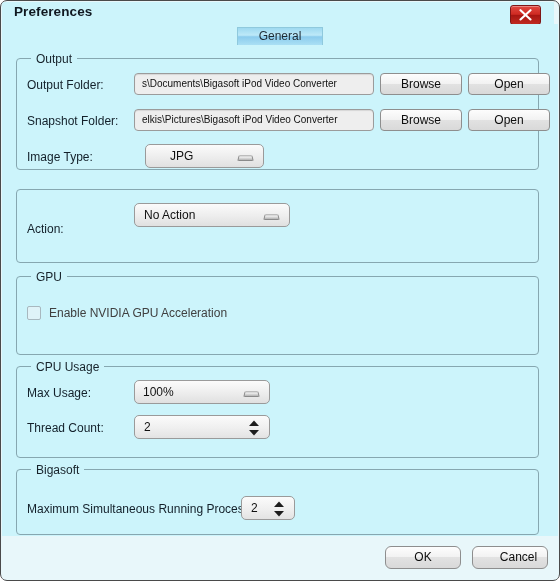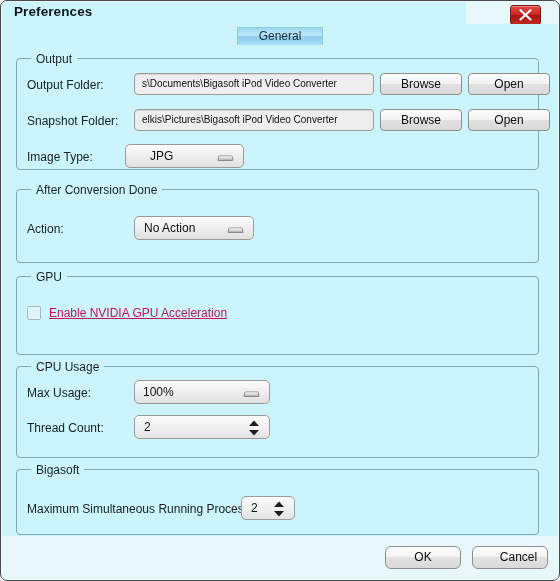--- a/index.html
+++ b/index.html
@@ -34,21 +34,21 @@
     width: 556px;
     height: 577px;
     border-radius: 6px;
     background: #e8f7fa;
   }
 
   
   .titlebar {
     position: absolute;
     left: 0; top: 0;
-    width: 464px;
+    width: 552px;
     height: 22px;
     background: #ccf4fb;
   }
   .title-text {
     position: absolute;
     left: 12px;
     top: 2px;
     font-size: 13.5px;
     font-weight: bold;
     color: #101820;
@@ -120,21 +120,21 @@
     color: #17232b;
     white-space: nowrap;
   }
 
   .label {
     position: absolute;
     font-size: 12px;
     color: #13202a;
     white-space: nowrap;
   }
-  .label.disabled { color: #be185d; text-decoration: underline; }
+  .label.disabled { color: #404040; }
 
   
   .textfield {
     position: absolute;
     box-sizing: border-box;
     height: 22px;
     border: 1px solid #9b9b9b;
     border-radius: 4px;
     background: #eeeeee;
     box-shadow: inset 0 1px 1px rgba(0,0,0,0.10);
@@ -262,31 +262,30 @@
         <div class="textfield" style="left:117px; top:14px; width:240px;">s\Documents\Bigasoft iPod Video Converter</div>
         <div class="btn" style="left:363px; top:14px; width:82px;">Browse</div>
         <div class="btn" style="left:451px; top:14px; width:82px;">Open</div>
 
         <div class="label" style="left:10px; top:55px;">Snapshot Folder:</div>
         <div class="textfield" style="left:117px; top:50px; width:240px;">elkis\Pictures\Bigasoft iPod Video Converter</div>
         <div class="btn" style="left:363px; top:50px; width:82px;">Browse</div>
         <div class="btn" style="left:451px; top:50px; width:82px;">Open</div>
 
         <div class="label" style="left:10px; top:91px;">Image Type:</div>
-        <div class="combo" style="left:108px; top:85px; width:119px;padding-left:24px;">
+        <div class="combo" style="left:128px; top:85px; width:119px;padding-left:24px;">
           <span>JPG</span>
           <span class="arrow"></span>
         </div>
       </div>
 
       <div class="group" style="left:14px; top:165px; width:523px; height:74px;">
-        <div class="group-title">After Conversion Done</div>
 
         <div class="label" style="left:10px; top:32px;">Action:</div>
-        <div class="combo" style="left:117px; top:26px; width:120px;">
+        <div class="combo" style="left:117px; top:13px; width:156px;">
           <span>No Action</span>
           <span class="arrow"></span>
         </div>
       </div>
 
       <div class="group" style="left:14px; top:252px; width:523px; height:79px;">
         <div class="group-title">GPU</div>
 
         <div class="checkbox" style="left:10px; top:29px;"></div>
         <div class="label disabled" style="left:32px; top:29px;">Enable NVIDIA GPU Acceleration</div>

